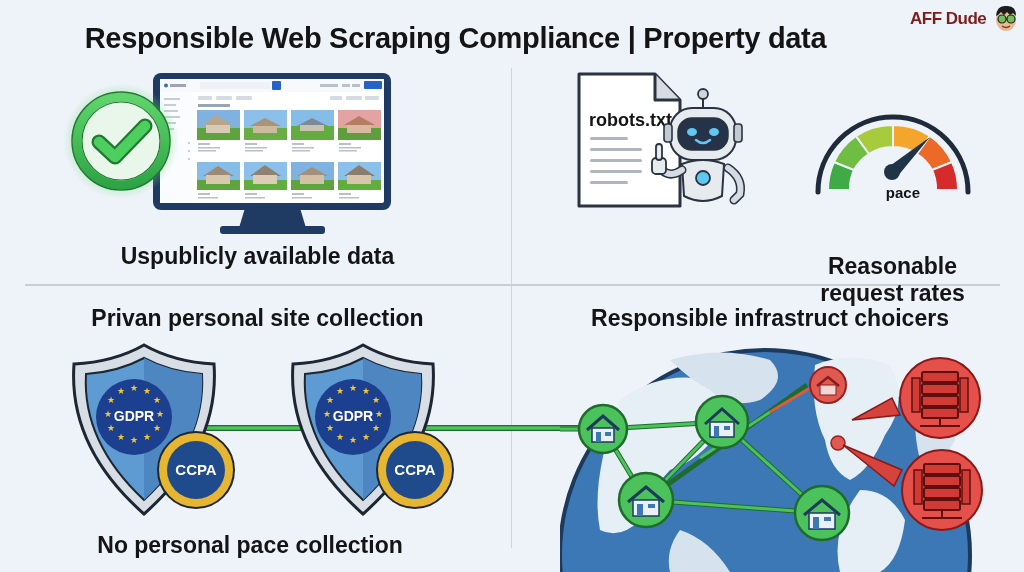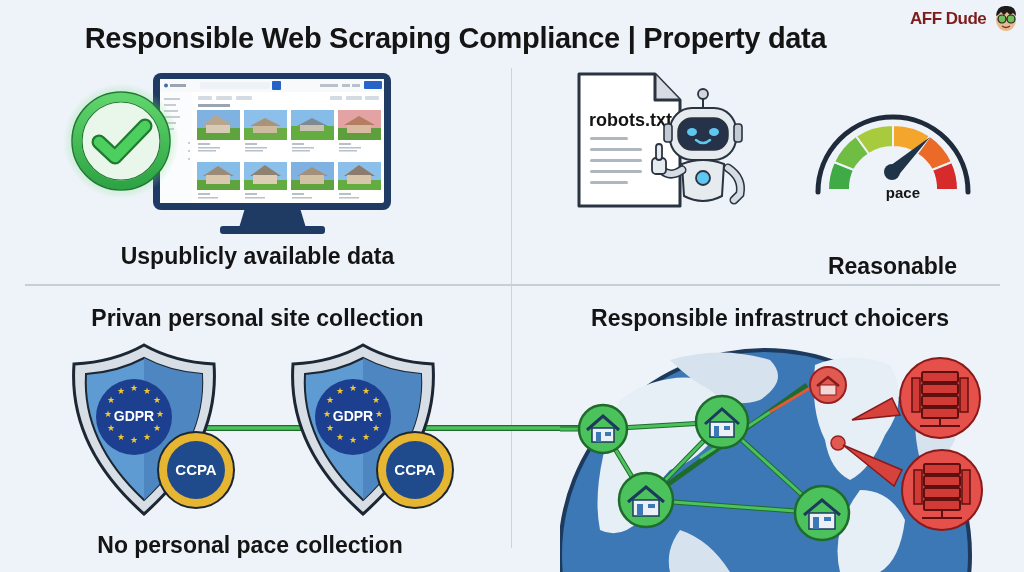--- a/index.html
+++ b/index.html
@@ -215,20 +215,21 @@
     <path d="M122 54 A65 65 0 0 1 144 80 L124 88 A43 43 0 0 0 109 72 Z" fill="#ec6a27"></path>
     <path d="M144 80 A65 65 0 0 1 150 108 L128 108 A43 43 0 0 0 124 88 Z" fill="#d72b2b"></path>
   </g>
   <path d="M79 86 L122 55 L89 95 Z" fill="#1f3447"></path>
   <circle cx="84" cy="90" r="8" fill="#1f3447"></circle>
 </svg>
 <div class="abs" style="left:870px;top:184px;width:50px;text-align:right;font-size:15px;font-weight:600;">pace</div>
 
 <div class="abs label" style="left:800px;top:217px;width:185px;margin-top:36px;">
   <div>Reasonable</div>
+  <div>request rates</div>
 </div>
 
 <div class="abs label" style="left:60px;top:305px;width:395px;">Privan personal site collection</div>
 
 <svg class="svgbox" style="left:200px;top:420px" width="410" height="20" viewBox="0 0 410 20">
   <line x1="0" y1="8" x2="410" y2="8" stroke="#1f6b2c" stroke-width="6"></line>
   <line x1="0" y1="8" x2="410" y2="8" stroke="#4cc25c" stroke-width="3.5"></line>
 </svg>
 
 <svg class="svgbox" style="left:64px;top:342px" width="180" height="180" viewBox="0 0 180 180">

